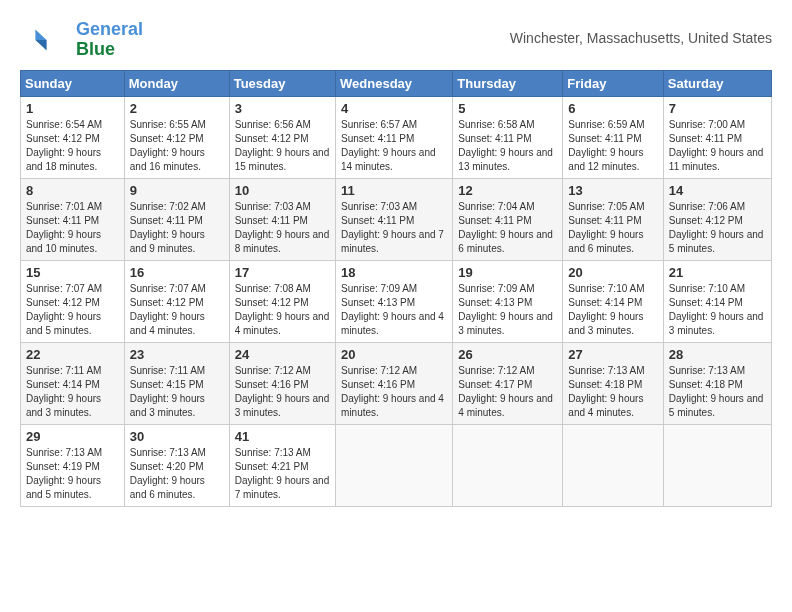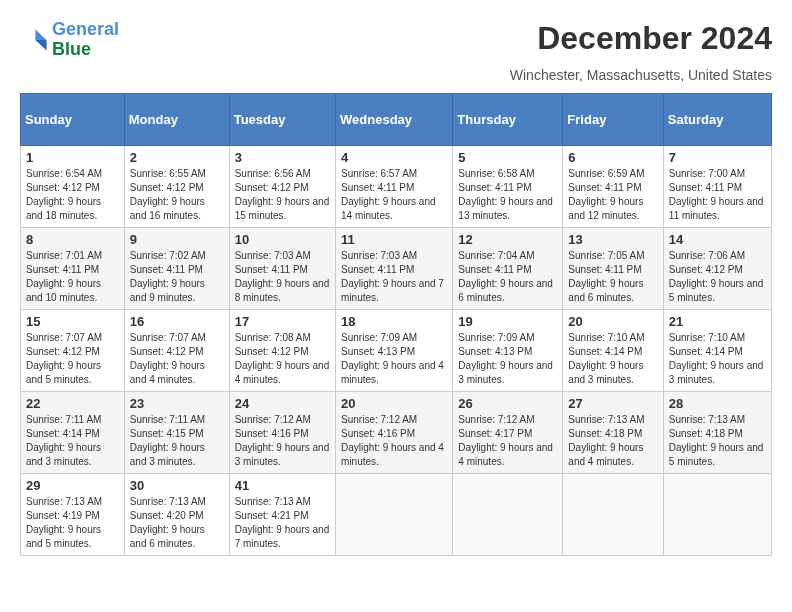--- a/index.html
+++ b/index.html
@@ -19,20 +19,21 @@
     .logo {
       display: flex;
       align-items: center;
       gap: 4px;
     }
     .logo-text {
       font-size: 18px;
       font-weight: bold;
       color: #333;
       line-height: 1.1;
+      margin-left: 24px;
     }
     .logo-text span {
       color: #4a90d9;
     }
     .logo-icon {
       width: 28px;
       height: 28px;
     }
     .title-block {
       text-align: right;
@@ -48,21 +49,21 @@
       margin-top: 10px;
     }
     table {
       width: 100%;
       border-collapse: collapse;
       font-size: 11px;
     }
     thead tr th {
       background-color: #4a7fc1;
       color: #fff;
-      padding: 18px 4px;
+      padding: 5px 4px;
       text-align: left;
       font-size: 13px;
       font-weight: bold;
       border: 1px solid #3a6aa0;
     }
     tbody tr td {
       border: 1px solid #ccc;
       vertical-align: top;
       padding: 4px 5px;
       min-height: 70px;
@@ -94,21 +95,20 @@
     <svg class="logo-icon" viewBox="0 0 40 40" xmlns="http://www.w3.org/2000/svg">
       <polygon points="22,5 38,20 22,20" fill="#4a90d9"></polygon>
       <polygon points="22,20 38,20 38,35" fill="#2a6aaa"></polygon>
     </svg>
     <div class="logo-text">
       <div><span>General</span></div>
       <div style="color:#15803d;">Blue</div>
     </div>
   </div>
   <div class="title-block">
-    <div class="month-title">December 2024</div>
     <div class="location">Winchester, Massachusetts, United States</div>
   </div>
 </div>
 
 <table>
   <thead>
     <tr>
     <th>Sunday</th>
         <th>Monday</th>
         <th>Tuesday</th>

